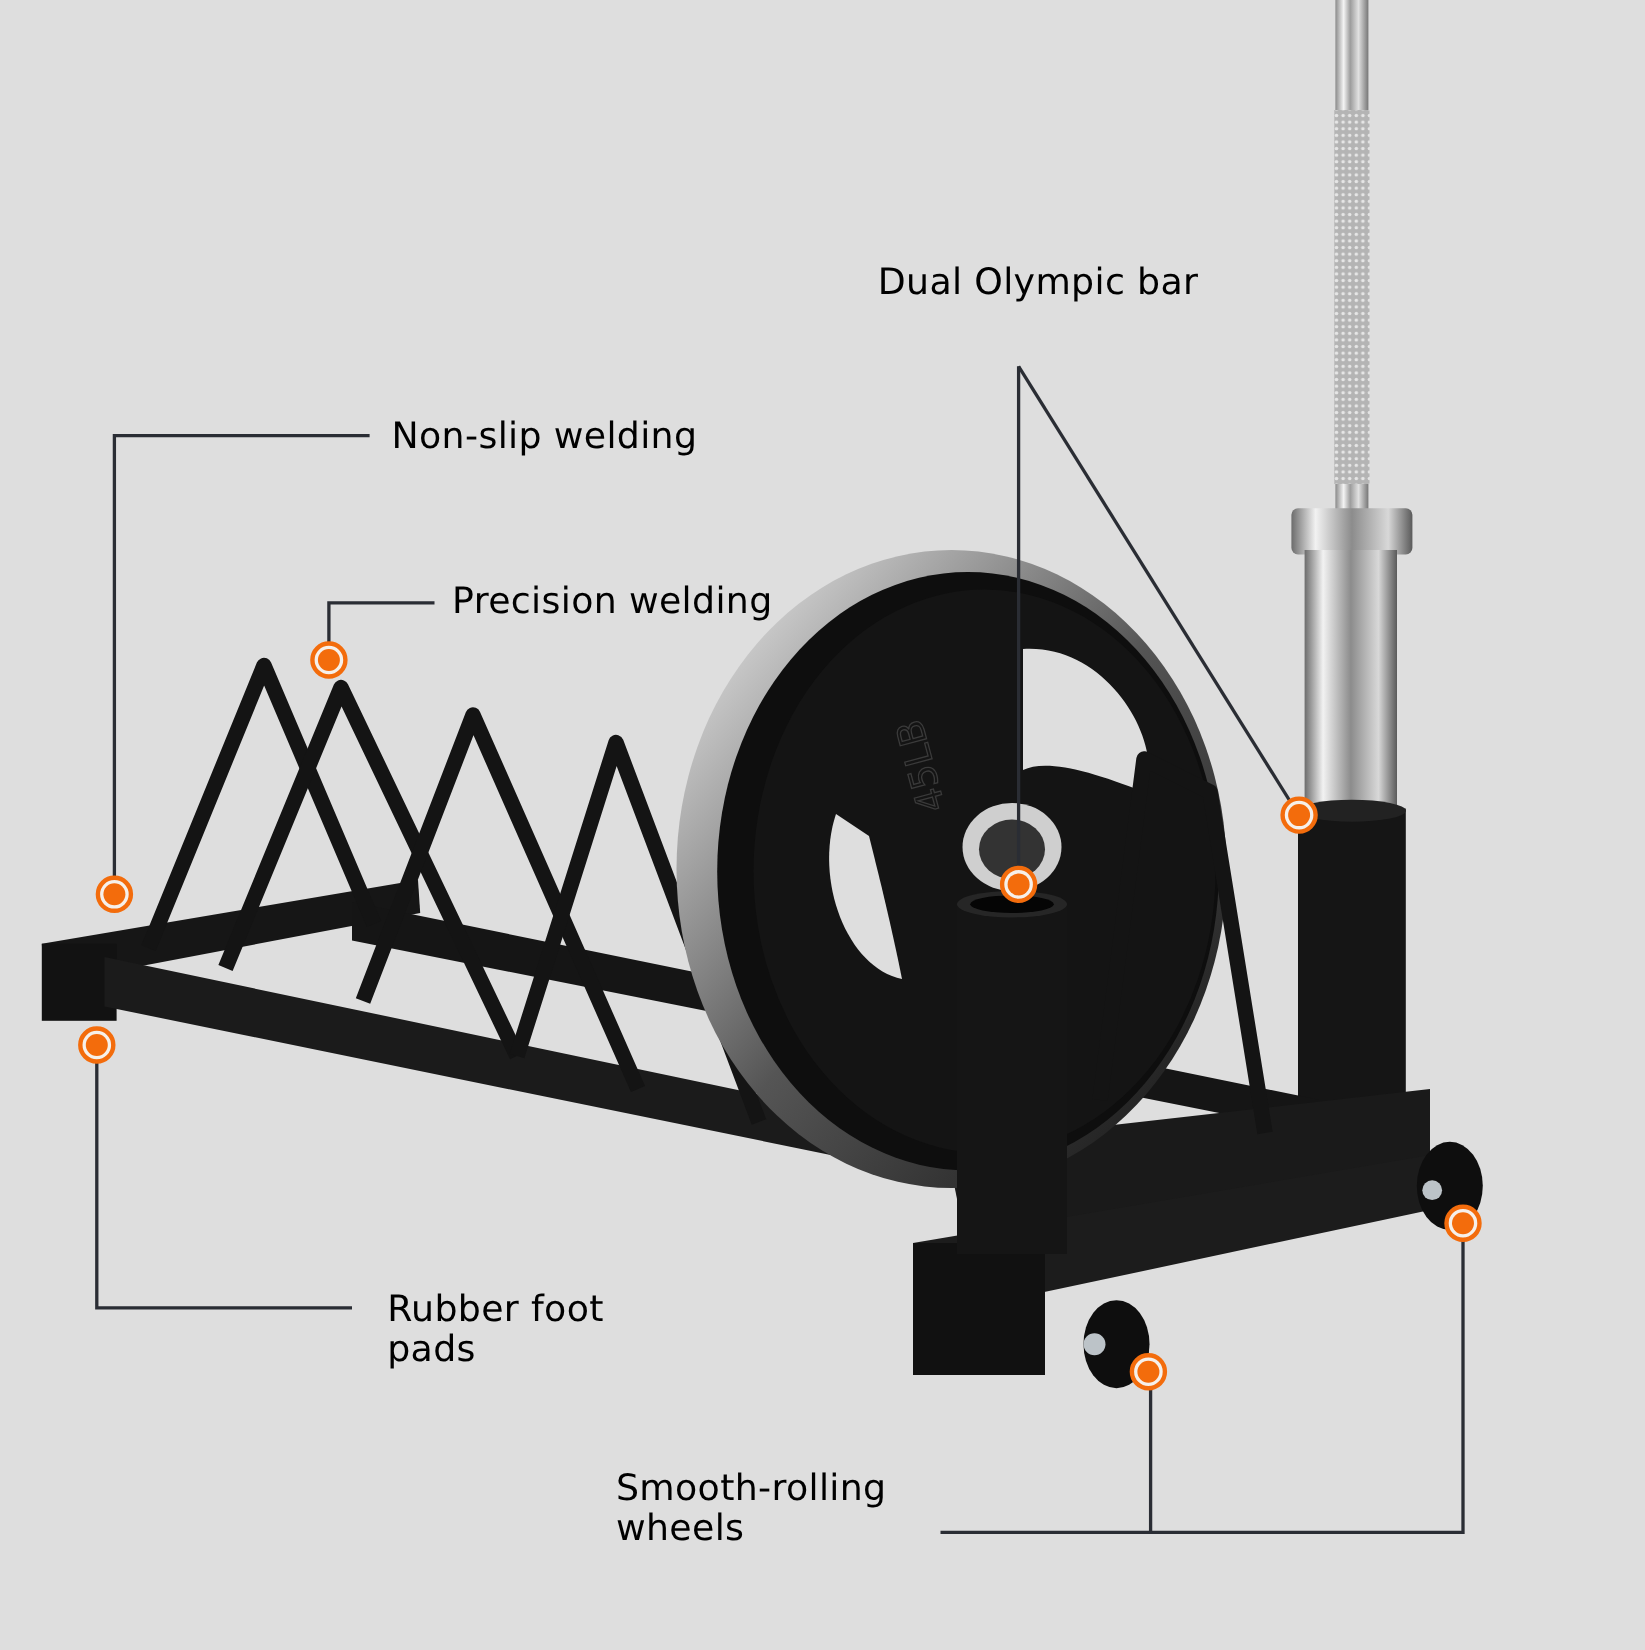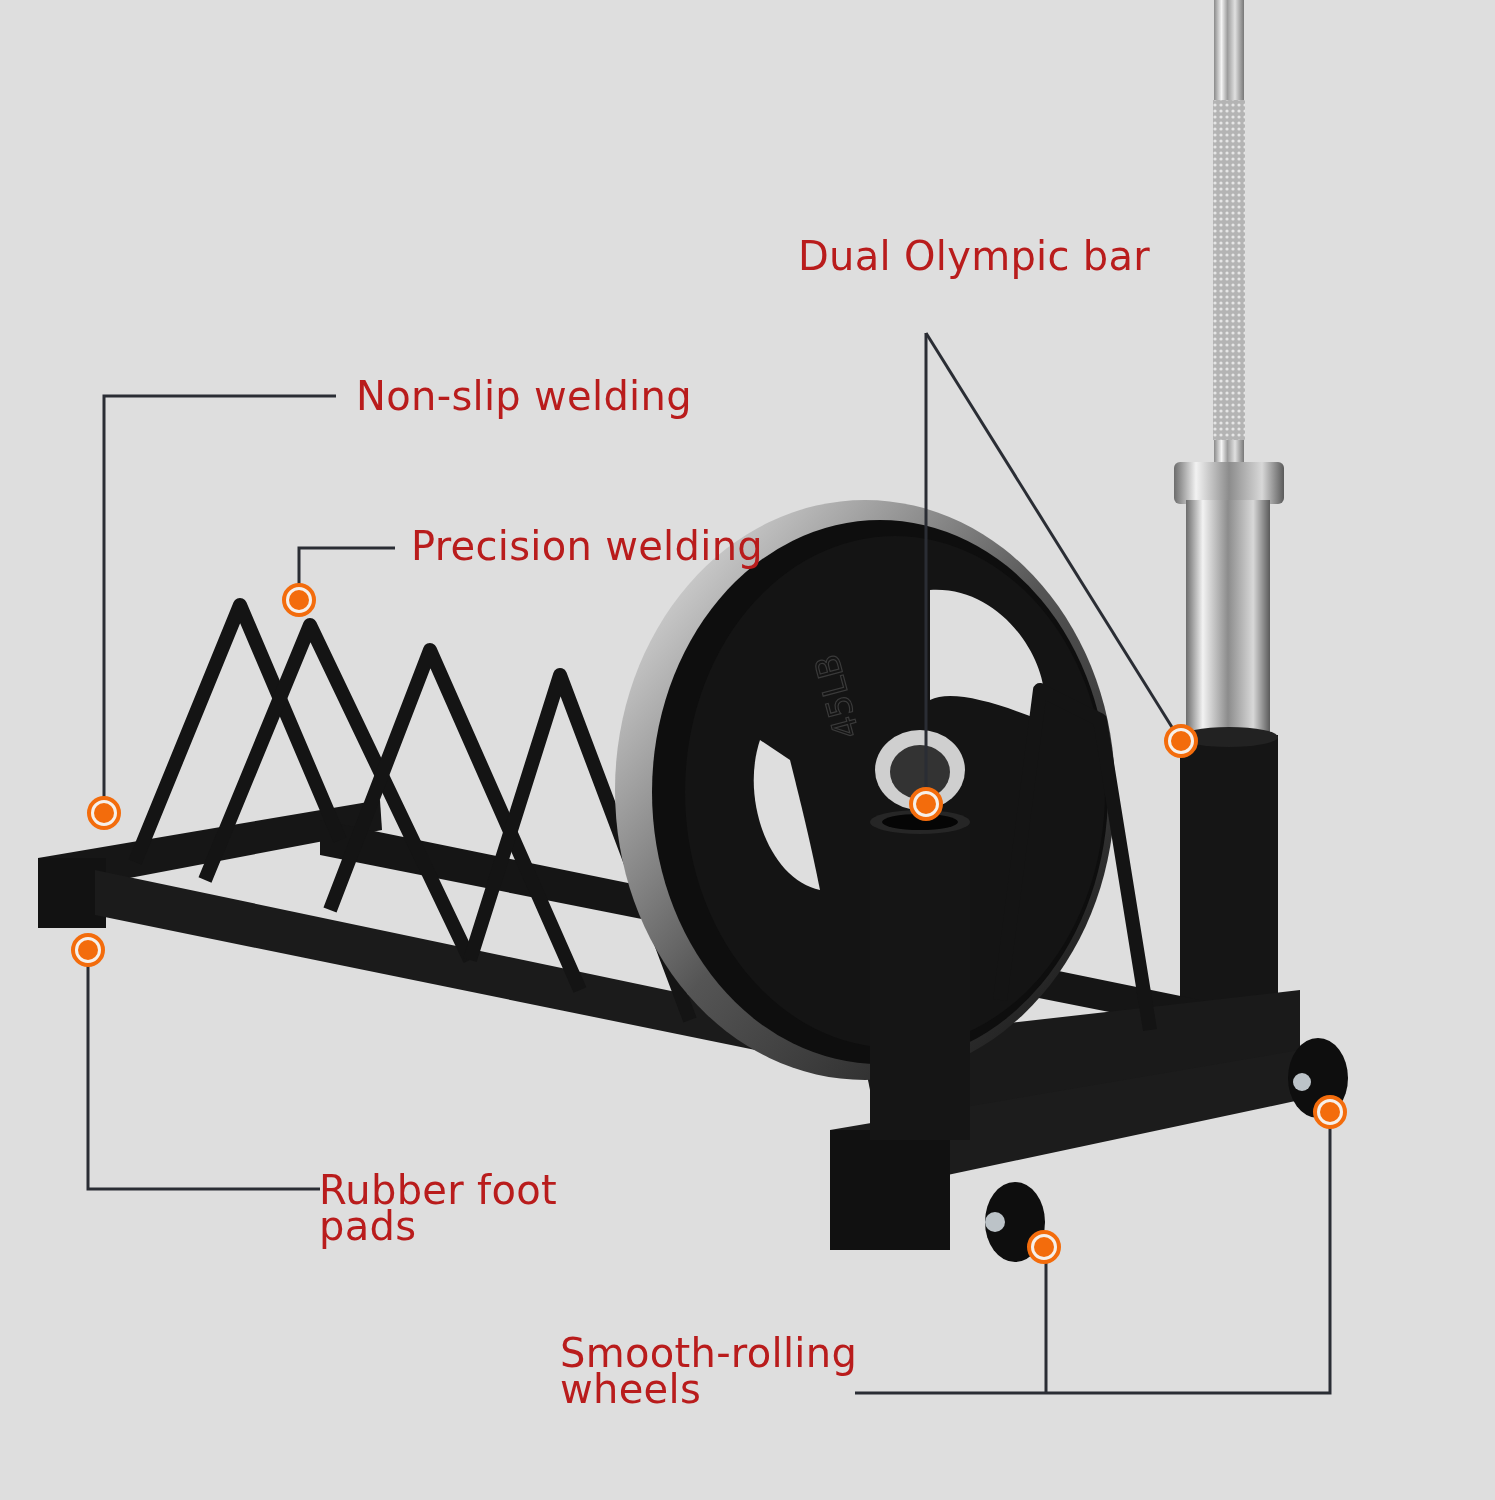--- a/index.html
+++ b/index.html
@@ -5,32 +5,32 @@
     html, body { margin: 0; padding: 0; }
     body {
       width: 1495px; height: 1500px; position: relative; overflow: hidden;
       background: #dedede;
       font-family: "DejaVu Sans", sans-serif;
       color: #2a2d34;
     }
     #scene { position: absolute; left: 0; top: 0; width: 1495px; height: 1500px; }
     .label {
       position: absolute;
-      font-size: 40px;
+      font-size: 33px;
       line-height: 36px;
       letter-spacing: 0.3px;
-      color: #b91c1c;
+      color: #000000;
       white-space: nowrap;
     }
     .label .line { display: block; }
     .label.right { text-align: left; }
     #lbl-dual { left: 798px; top: 238px; }
     #lbl-nonslip { left: 356px; top: 378px; }
     #lbl-welding { left: 411px; top: 528px; text-align: center; }
-    #lbl-rubber { left: 319px; top: 1172px; }
+    #lbl-rubber { left: 352px; top: 1172px; }
     #lbl-wheels { left: 560px; top: 1335px; width: 268px; }
   </style>
 </head>
 <body>
 
 <svg id="scene" viewBox="0 0 1495 1500" xmlns="http://www.w3.org/2000/svg">
   <defs>
     <linearGradient id="chrome" x1="0" x2="1" y1="0" y2="0">
       <stop offset="0" stop-color="#8a8a8a"></stop>
       <stop offset="0.25" stop-color="#f4f4f4"></stop>

